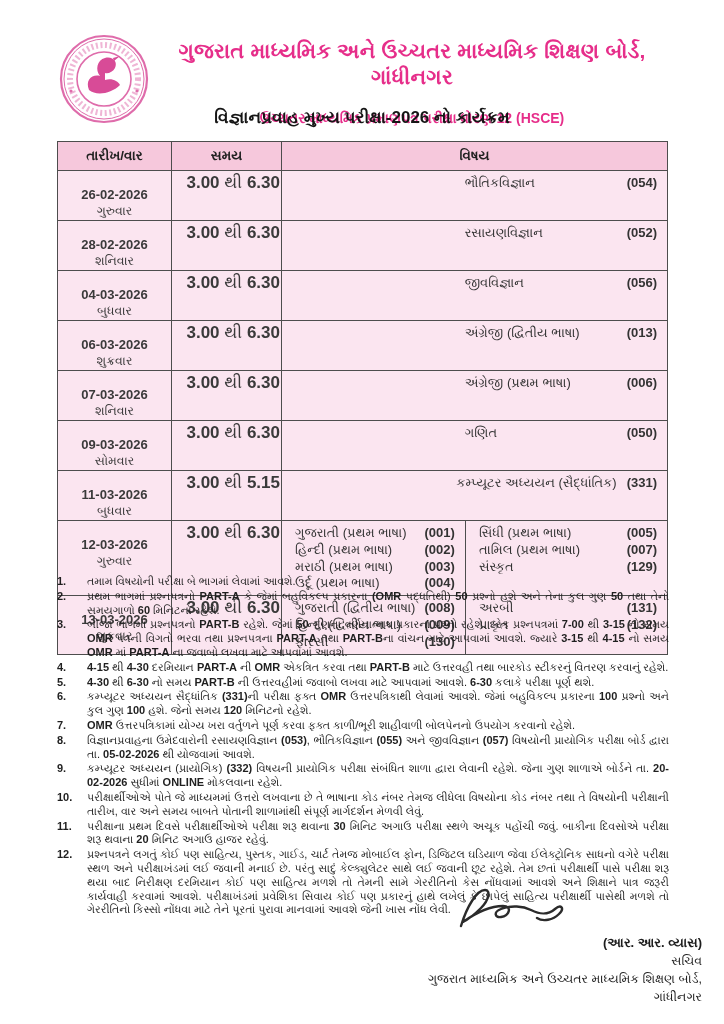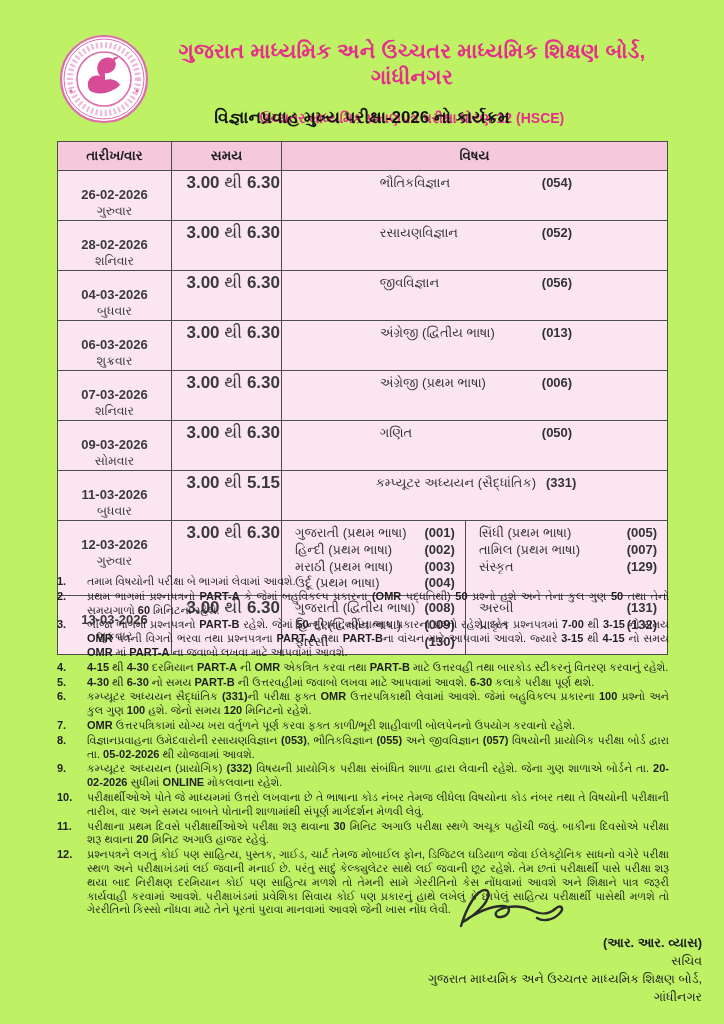--- a/index.html
+++ b/index.html
@@ -1,17 +1,17 @@
 <!DOCTYPE html>
 <html><head>
 <meta charset="utf-8">
 <style>
   html,body{margin:0;padding:0;background:#e9e9e9;}
   .page{
-    position:relative;width:724px;height:1024px;margin:0 auto;background:#bef264;
+    position:relative;width:724px;height:1024px;margin:0 auto;background:#ffffff;
     font-family:"Liberation Sans","DejaVu Sans",sans-serif;color:#222;overflow:hidden;
   }
   
   .logo{position:absolute;left:58px;top:33px;width:92px;height:92px;}
   .board-lines{position:absolute;left:148px;top:38px;width:528px;text-align:center;
     color:#e62e8a;font-weight:bold;}
   .board-line1{font-size:21px;line-height:26px;letter-spacing:.2px;}
   .board-line2{font-size:14px;line-height:25px;margin-top:16px;}
   .doc-title{position:absolute;left:0;top:108px;width:100%;text-align:center;
     font-size:17px;font-weight:bold;color:#161616;}
@@ -28,21 +28,21 @@
   .dt{font-size:13px;font-weight:bold;color:#3a3a3a;line-height:16px;}
   .dy{font-size:12.5px;color:#3a3a3a;line-height:16px;}
   td.time-cell{text-align:right;padding-top:4px;font-size:17px;color:#3a3a3a;line-height:16px;margin-top:20px;}
   td.subject-cell{padding:0;}
   .swrap{display:flex;align-items:stretch;min-height:100%;}
   .scol{padding:4px 10px 3px 13px;box-sizing:border-box;}
   .scol.only{flex:1;}
   .scol.left{flex:0 0 47.5%;}
   .scol.right{flex:1;border-left:1.5px solid #4d4d4d;}
   .sline{display:flex;justify-content:space-between;font-size:13px;line-height:16.8px;color:#333;}
-  .sline.single{justify-content:center;}
+  .sline.single{justify-content:flex-end;}
   .sline.single .sname{min-width:152px;padding-right:10px;}
   .scode{font-weight:bold;white-space:nowrap;color:#333;}
   b{font-weight:bold;}
   
   .notes{position:absolute;left:57px;top:575px;width:612px;color:#1f1f1f;}
   .note{display:flex;margin-bottom:1px;}
   .note .num{flex:0 0 30px;font-size:11px;font-weight:bold;line-height:13.8px;}
   .note .txt{flex:1;font-size:11px;line-height:13.8px;text-align:justify;}
   
   .sig-block{position:absolute;left:322px;top:884px;width:380px;text-align:right;color:#1d1d1d;}

